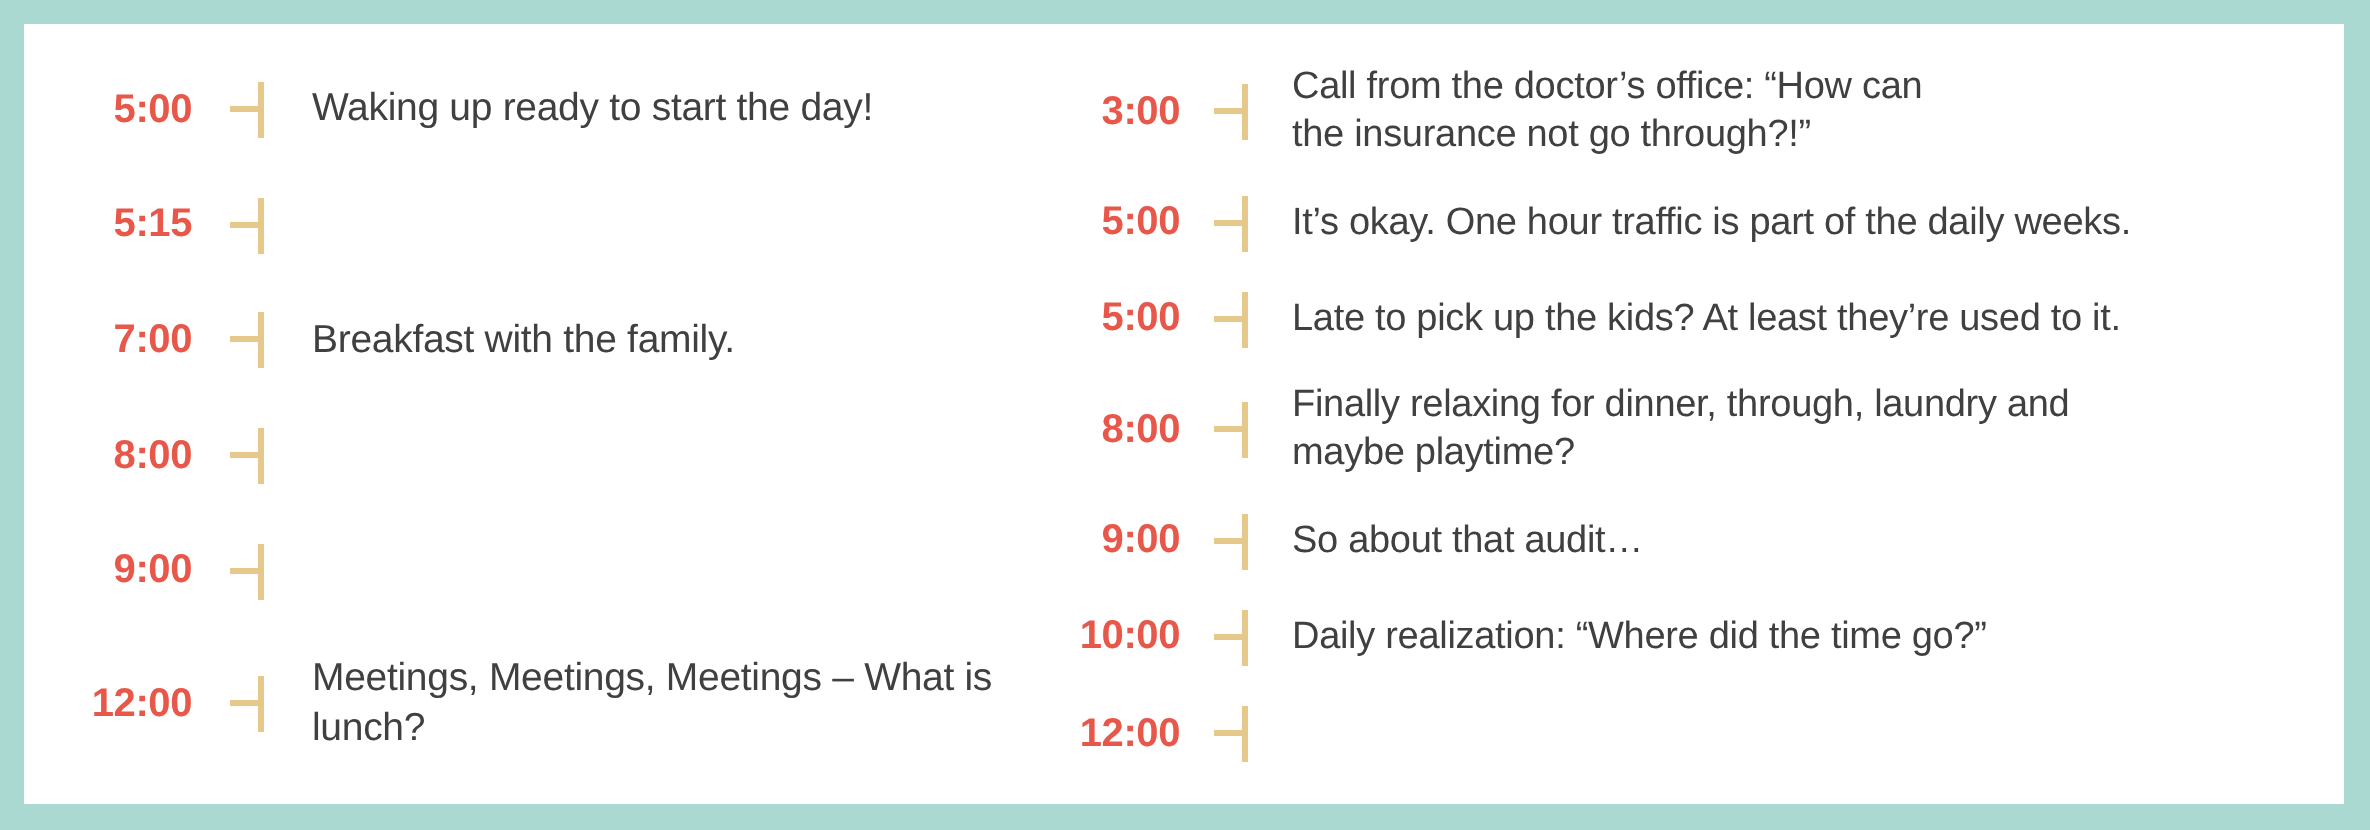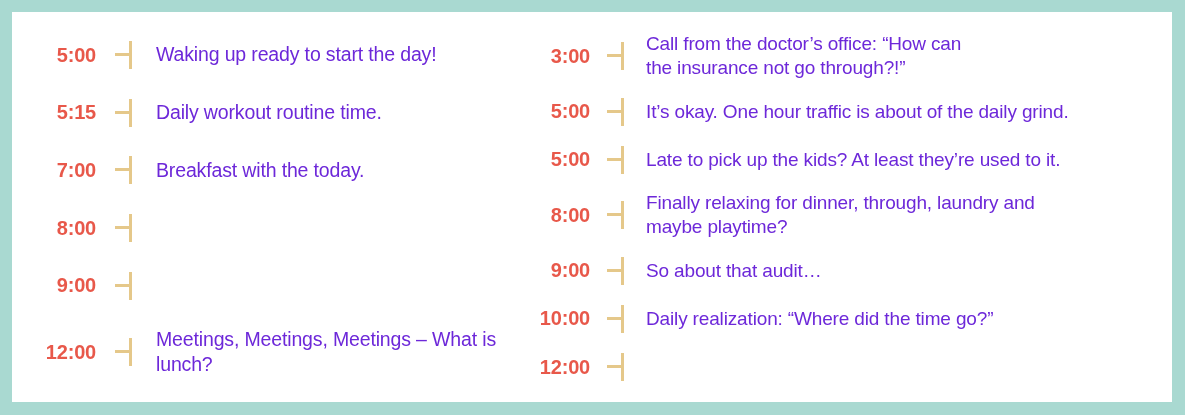--- a/index.html
+++ b/index.html
@@ -95,21 +95,21 @@
   .row-tick .tick-arm {
     position: absolute;
     left: 5px;
     top: 15px;
     width: 17px;
     height: 3px;
     background: #e5c88a;
   }
 
   .row-text {
-    color: #6d28d9;
+    color: #404040;
     font-size: 19.5px;
     line-height: 1.32;
     letter-spacing: -0.15px;
     flex: 1 1 auto;
     white-space: pre-line;
   }
   #column-right .row-text { font-size: 19px; }
 
   .row-text.two-line { line-height: 1.27; }
 </style>
@@ -129,29 +129,28 @@
                 <span class="tick-arm"></span>
               </div>
               <div class="row-text">Waking up ready to start the day!</div>
             </div>
             <div class="timeline-row">
               <div class="row-time">5:15</div>
               <div class="row-tick">
                 <span class="tick-stem"></span>
                 <span class="tick-arm"></span>
               </div>
-              <div class="row-text">Daily workout routine time.</div>
             </div>
             <div class="timeline-row">
               <div class="row-time">7:00</div>
               <div class="row-tick">
                 <span class="tick-stem"></span>
                 <span class="tick-arm"></span>
               </div>
-              <div class="row-text">Breakfast with the today.</div>
+              <div class="row-text">Breakfast with the family.</div>
             </div>
             <div class="timeline-row">
               <div class="row-time">8:00</div>
               <div class="row-tick">
                 <span class="tick-stem"></span>
                 <span class="tick-arm"></span>
               </div>
             </div>
             <div class="timeline-row">
               <div class="row-time">9:00</div>
@@ -181,21 +180,21 @@
               </div>
               <div class="row-text two-line">Call from the doctor’s office: “How can
 the insurance not go through?!”</div>
             </div>
             <div class="timeline-row">
               <div class="row-time">5:00</div>
               <div class="row-tick">
                 <span class="tick-stem"></span>
                 <span class="tick-arm"></span>
               </div>
-              <div class="row-text">It’s okay. One hour traffic is about of the daily grind.</div>
+              <div class="row-text">It’s okay. One hour traffic is part of the daily weeks.</div>
             </div>
             <div class="timeline-row">
               <div class="row-time">5:00</div>
               <div class="row-tick">
                 <span class="tick-stem"></span>
                 <span class="tick-arm"></span>
               </div>
               <div class="row-text">Late to pick up the kids? At least they’re used to it.</div>
             </div>
             <div class="timeline-row">

